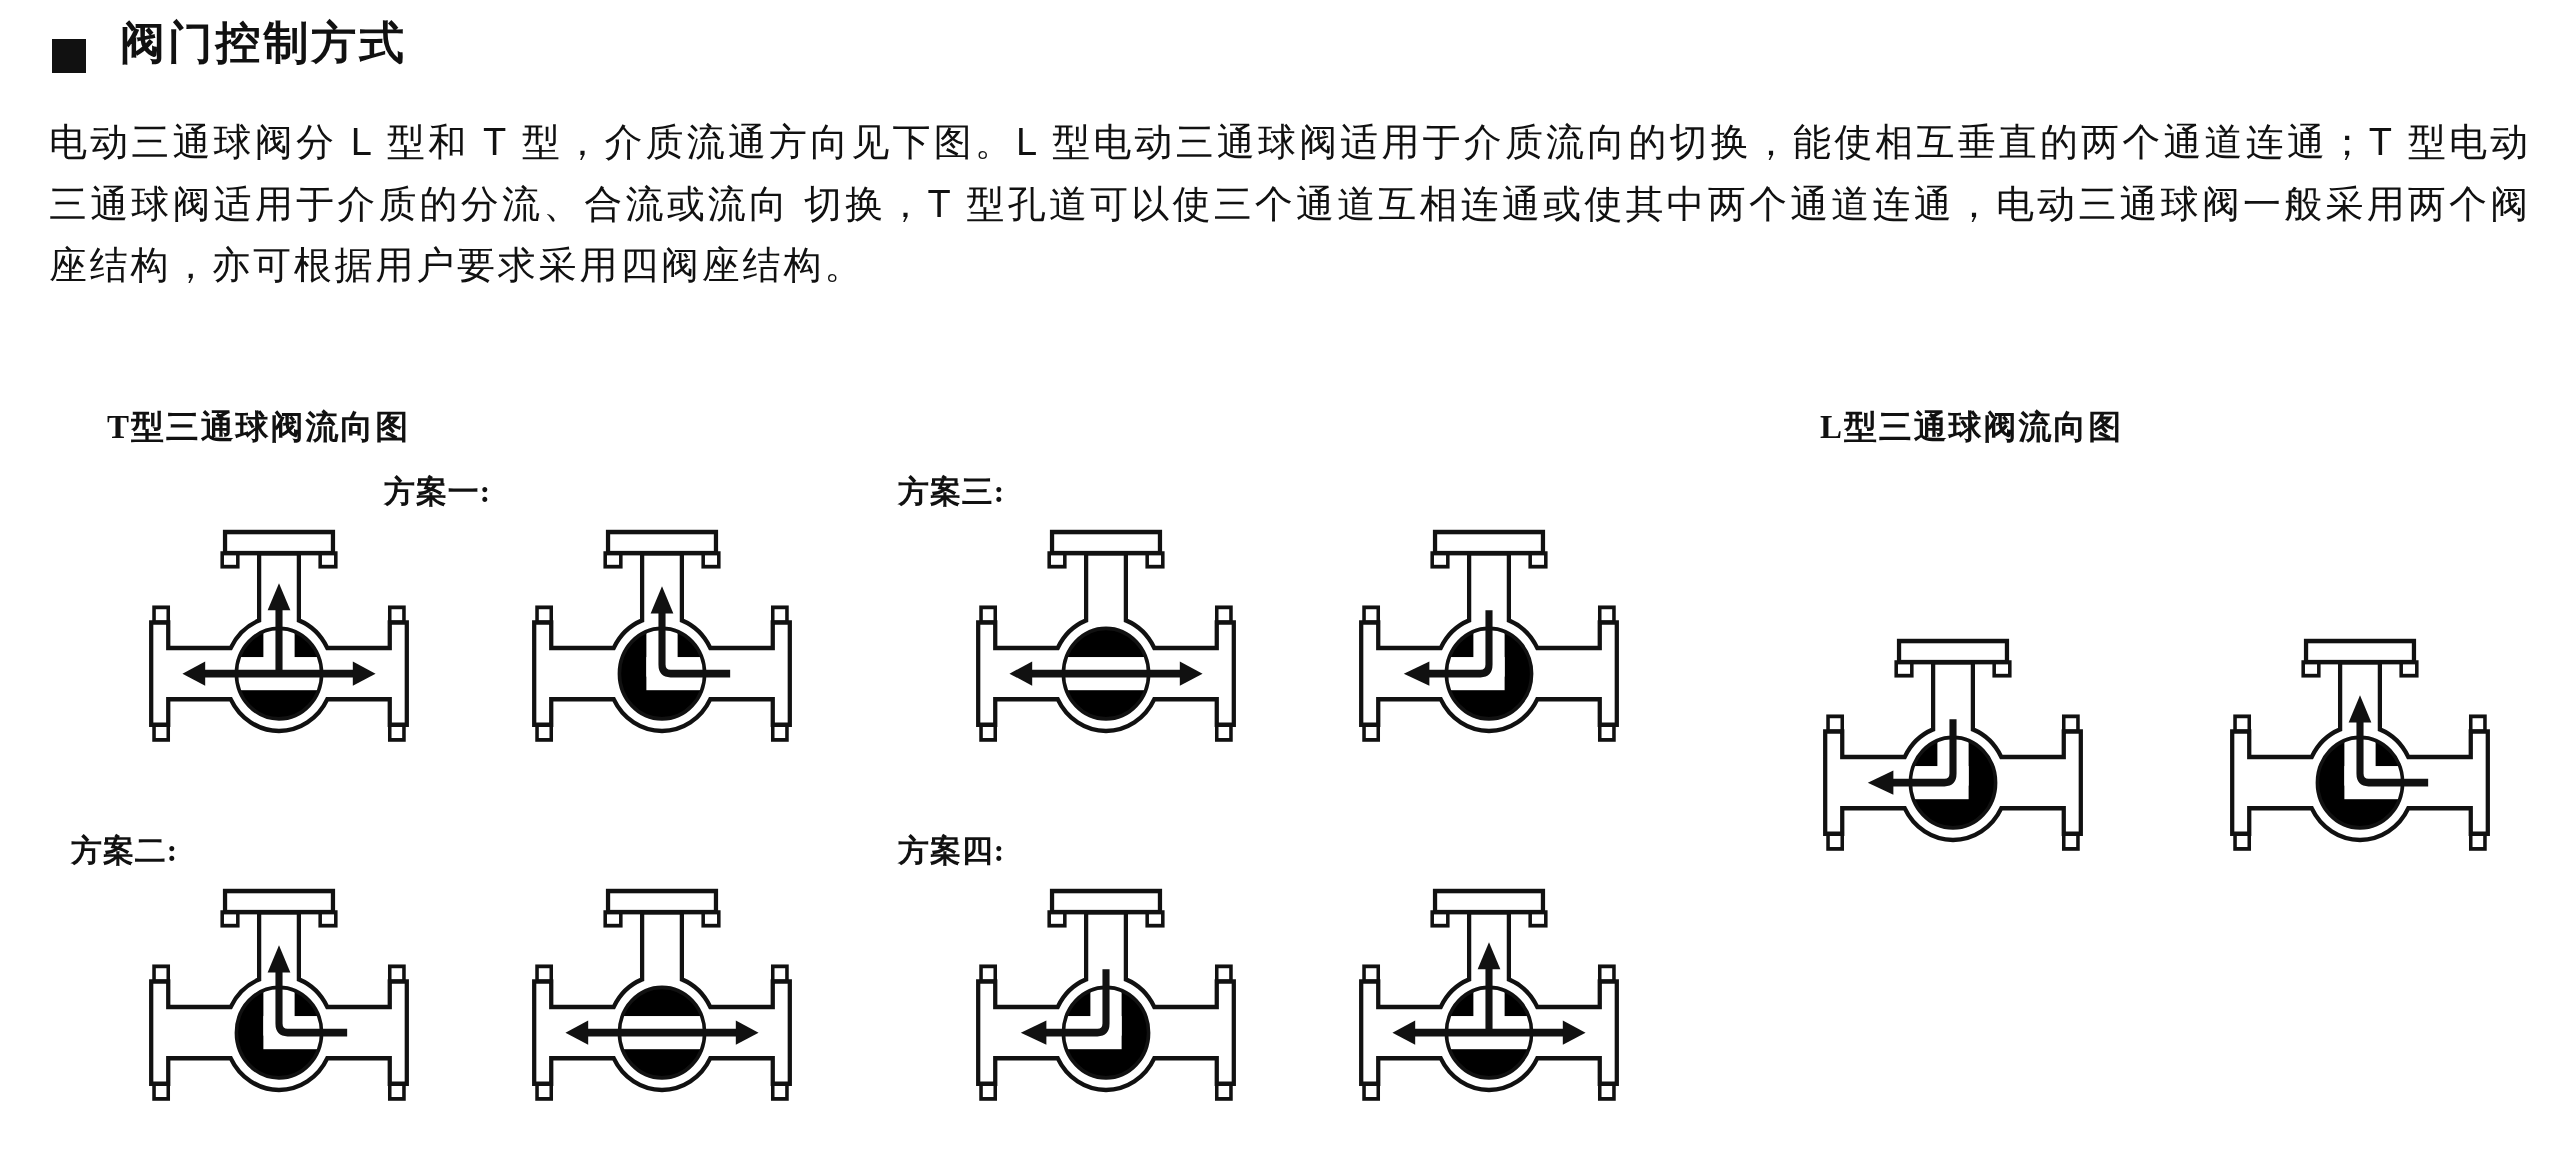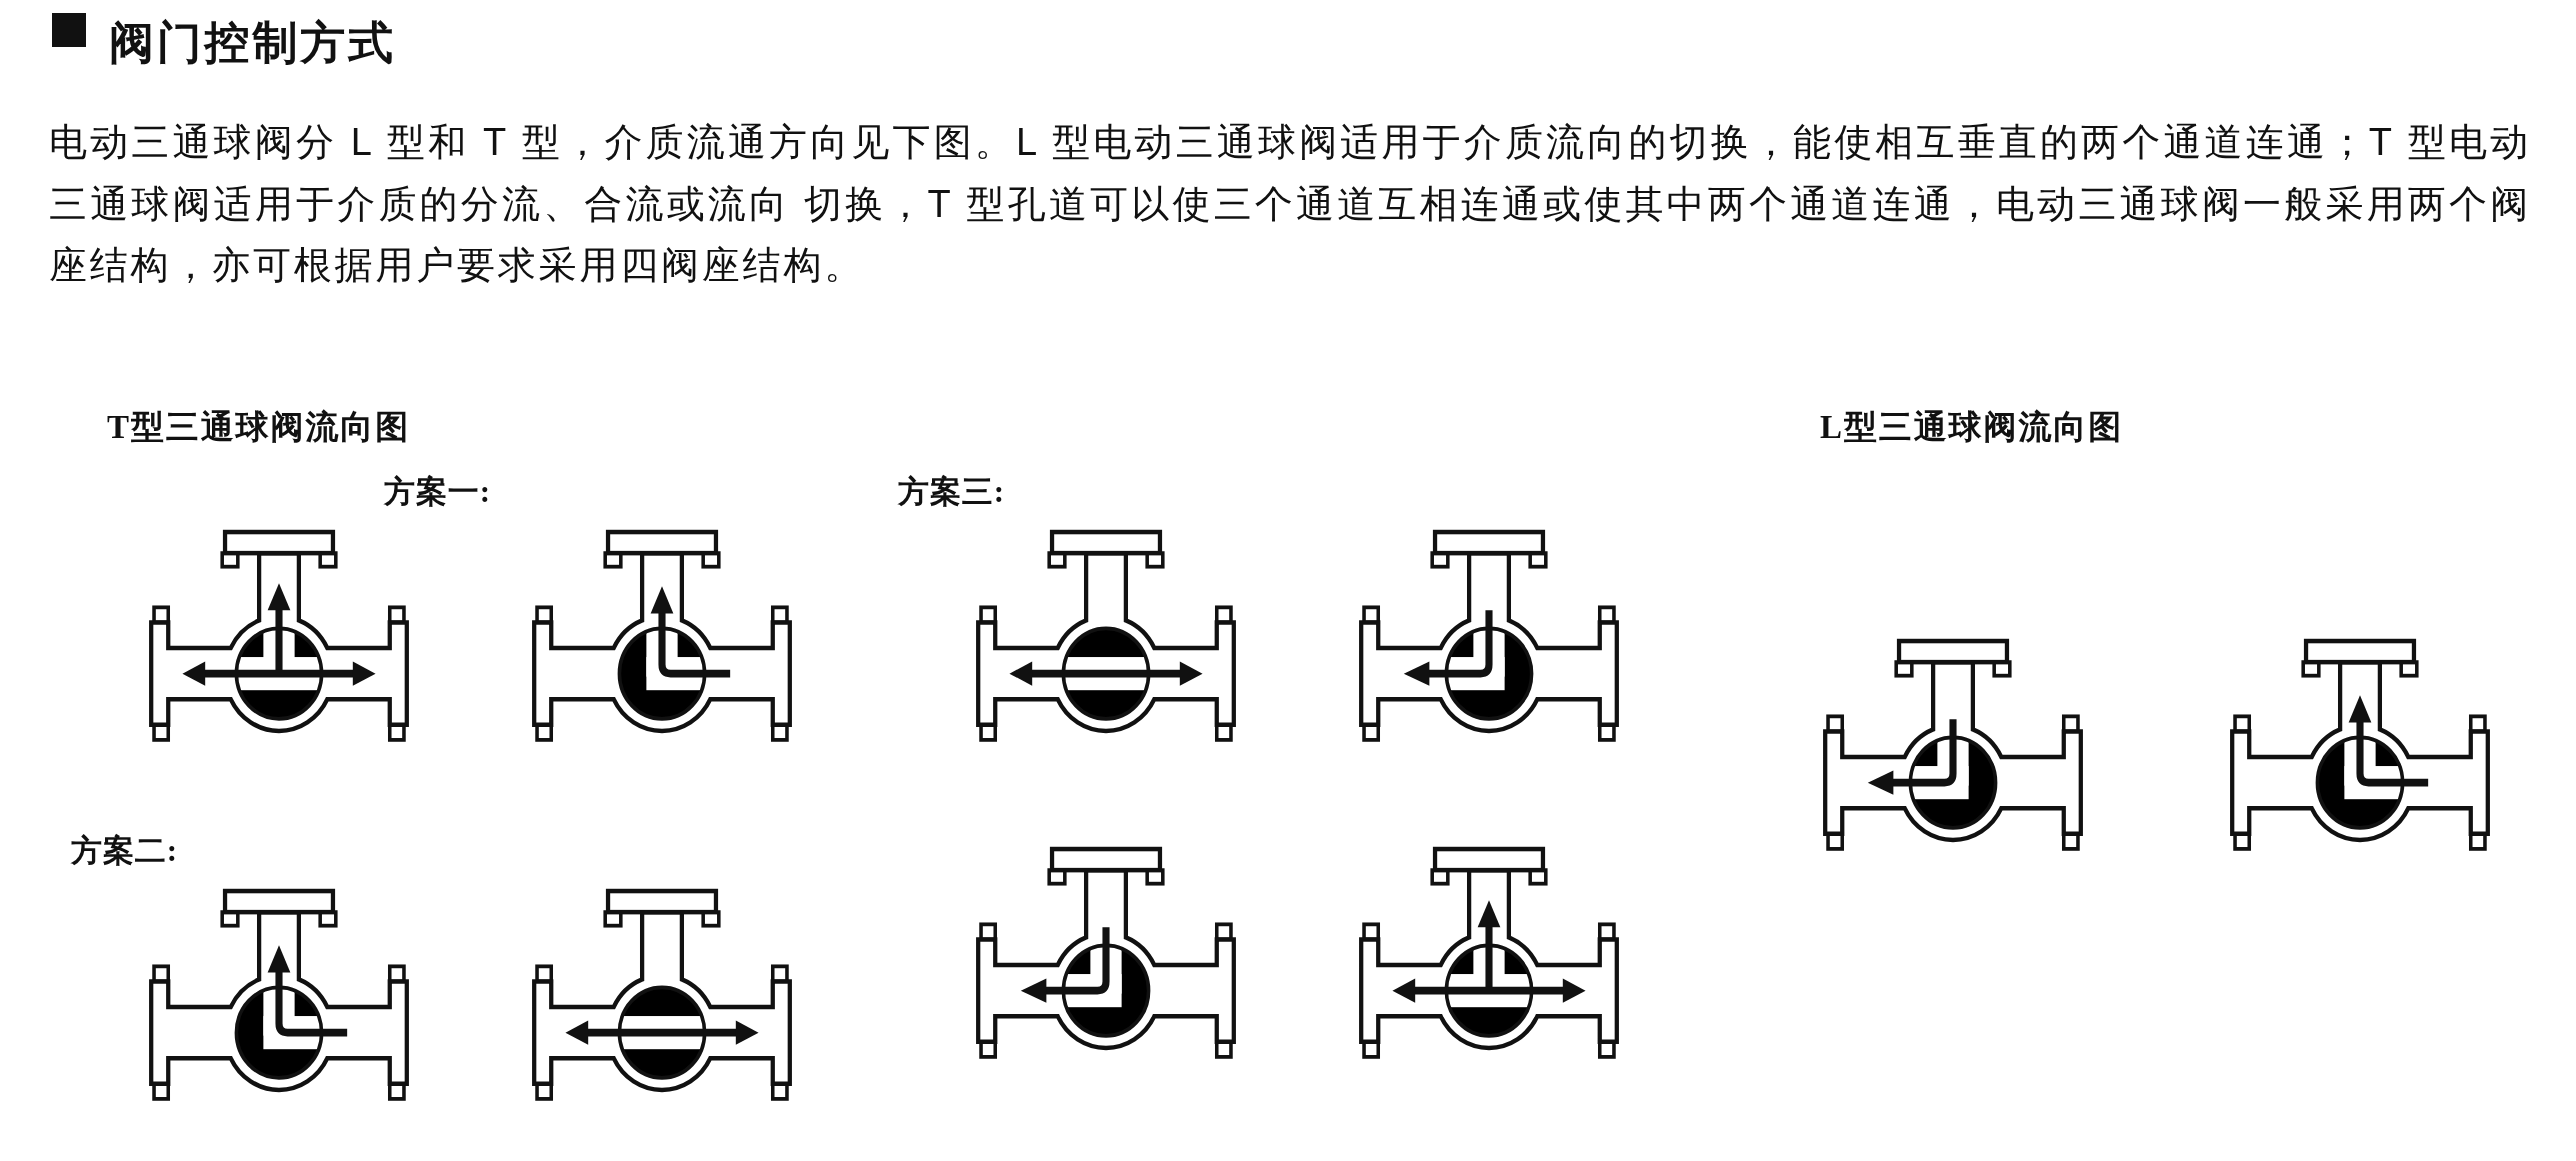--- a/index.html
+++ b/index.html
@@ -1,19 +1,19 @@
 <!DOCTYPE html>
 <html style="font-size:15px"><head>
 <meta charset="utf-8">
 <style>
   html, body { margin: 0; padding: 0; background: #ffffff; }
   body { font-family: "Liberation Sans", "DejaVu Sans", sans-serif; color: #111; }
   .page { position: relative; width: 2576px; height: 1161px; background: #ffffff; overflow: hidden; }
 
-  .header { position: absolute; left: 52px; top: 13.2px; display: flex; align-items: flex-start; gap: 23px;
+  .header { position: absolute; left: 52px; top: 13.2px; display: flex; align-items: flex-end; gap: 34px;
             font-weight: bold; font-size: 45px; letter-spacing: 2.8px; }
   .bullet { display: inline-block; width: 34px; height: 34px; background: #111; }
 
   .intro { position: absolute; left: 49px; top: 112px; width: 2482px;
            font-size: 38px; line-height: 1.62; letter-spacing: 2.8px; text-align: justify; }
 
   .sec-title { position: absolute; font-size: 33px; font-weight: bold; letter-spacing: 1.9px;
                font-family: "Liberation Serif", "DejaVu Serif", serif; }
   .t-title { left: 71px; top: 405px; margin-left: 36px; }
   .l-title { left: 1820px; top: 405px; }
@@ -170,20 +170,21 @@
             <rect x="89" y="60" width="22" height="42" fill="#fff"></rect>
             <circle cx="100" cy="100" r="30" fill="none" stroke="#111111" stroke-width="2.5"></circle>
             <path d="M100,58 L100,94 Q100,100 94,100 L56,100" fill="none" stroke="#111111" stroke-width="5"></path>
             <polygon fill="#111111" points="40,100 58,92 58,108"></polygon>
           </svg>
         </div>
     </div>
   </div>
 
   <div class="scheme s4">
+    <div class="scheme-label">方案四:</div>
     <div class="valves">
       <div class="valve">
           <svg viewBox="0 0 200 160" width="284" height="241" preserveAspectRatio="none" xmlns="http://www.w3.org/2000/svg">
             <rect x="12" y="56" width="10" height="10" fill="#ffffff" stroke="#111111" stroke-width="2.5"></rect>
             <rect x="12" y="134" width="10" height="10" fill="#ffffff" stroke="#111111" stroke-width="2.5"></rect>
             <rect x="178" y="56" width="10" height="10" fill="#ffffff" stroke="#111111" stroke-width="2.5"></rect>
             <rect x="178" y="134" width="10" height="10" fill="#ffffff" stroke="#111111" stroke-width="2.5"></rect>
             <rect x="60" y="20" width="11" height="9" fill="#ffffff" stroke="#111111" stroke-width="2.5"></rect>
             <rect x="129" y="20" width="11" height="9" fill="#ffffff" stroke="#111111" stroke-width="2.5"></rect>
             <path d="M86,20 L86,64.7 A38,38 0 0 0 66,83 L22,83 L22,66 L10,66 L10,134 L22,134 L22,117 L66,117 A38,38 0 0 0 134,117 L178,117 L178,134 L190,134 L190,66 L178,66 L178,83 L134,83 A38,38 0 0 0 114,64.7 L114,20 Z" fill="#ffffff" stroke="#111111" stroke-width="3"></path>

